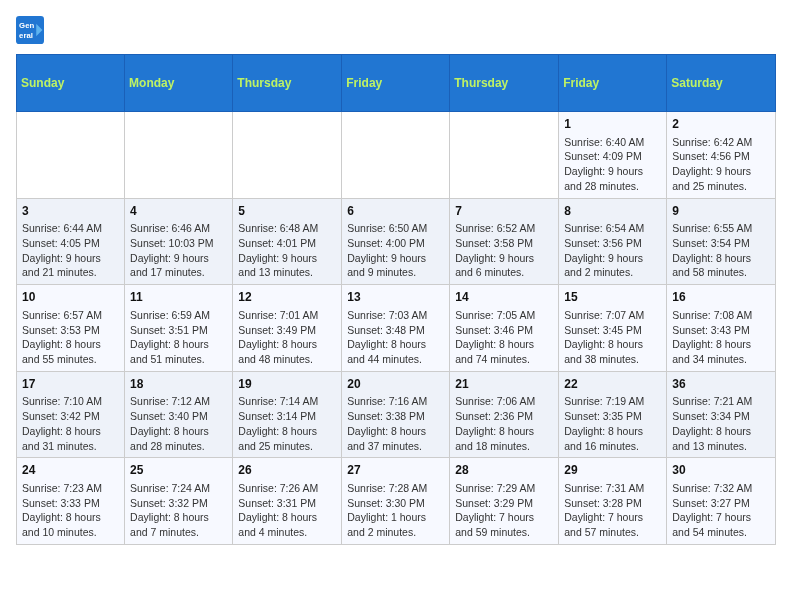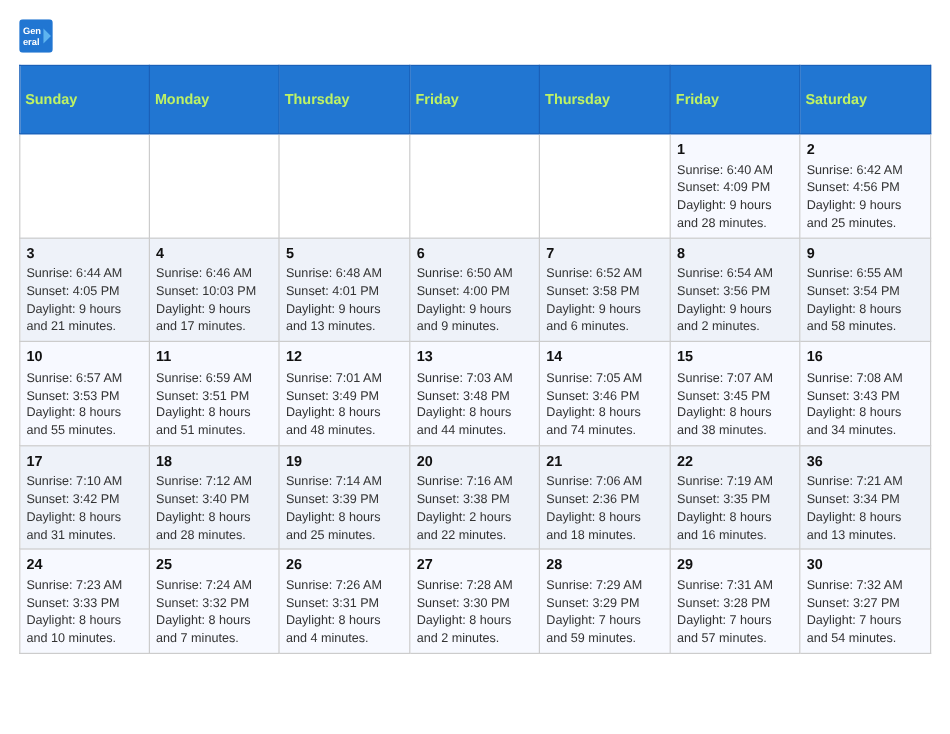--- a/index.html
+++ b/index.html
@@ -245,28 +245,28 @@
         </td>
         <td>
           <span class="day-num">18</span>
           <div>Sunrise: 7:12 AM</div>
           <div>Sunset: 3:40 PM</div>
           <div>Daylight: 8 hours and 28 minutes.</div>
         </td>
         <td>
           <span class="day-num">19</span>
           <div>Sunrise: 7:14 AM</div>
-          <div>Sunset: 3:39 PM</div>
+          <div>Sunset: 3:14 PM</div>
           <div>Daylight: 8 hours and 25 minutes.</div>
         </td>
         <td>
           <span class="day-num">20</span>
           <div>Sunrise: 7:16 AM</div>
           <div>Sunset: 3:38 PM</div>
-          <div>Daylight: 2 hours and 22 minutes.</div>
+          <div>Daylight: 8 hours and 37 minutes.</div>
         </td>
         <td>
           <span class="day-num">21</span>
           <div>Sunrise: 7:06 AM</div>
           <div>Sunset: 2:36 PM</div>
           <div>Daylight: 8 hours and 18 minutes.</div>
         </td>
         <td>
           <span class="day-num">22</span>
           <div>Sunrise: 7:19 AM</div>
@@ -296,21 +296,21 @@
         <td>
           <span class="day-num">26</span>
           <div>Sunrise: 7:26 AM</div>
           <div>Sunset: 3:31 PM</div>
           <div>Daylight: 8 hours and 4 minutes.</div>
         </td>
         <td>
           <span class="day-num">27</span>
           <div>Sunrise: 7:28 AM</div>
           <div>Sunset: 3:30 PM</div>
-          <div>Daylight: 8 hours and 2 minutes.</div>
+          <div>Daylight: 1 hours and 2 minutes.</div>
         </td>
         <td>
           <span class="day-num">28</span>
           <div>Sunrise: 7:29 AM</div>
           <div>Sunset: 3:29 PM</div>
           <div>Daylight: 7 hours and 59 minutes.</div>
         </td>
         <td>
           <span class="day-num">29</span>
           <div>Sunrise: 7:31 AM</div>

